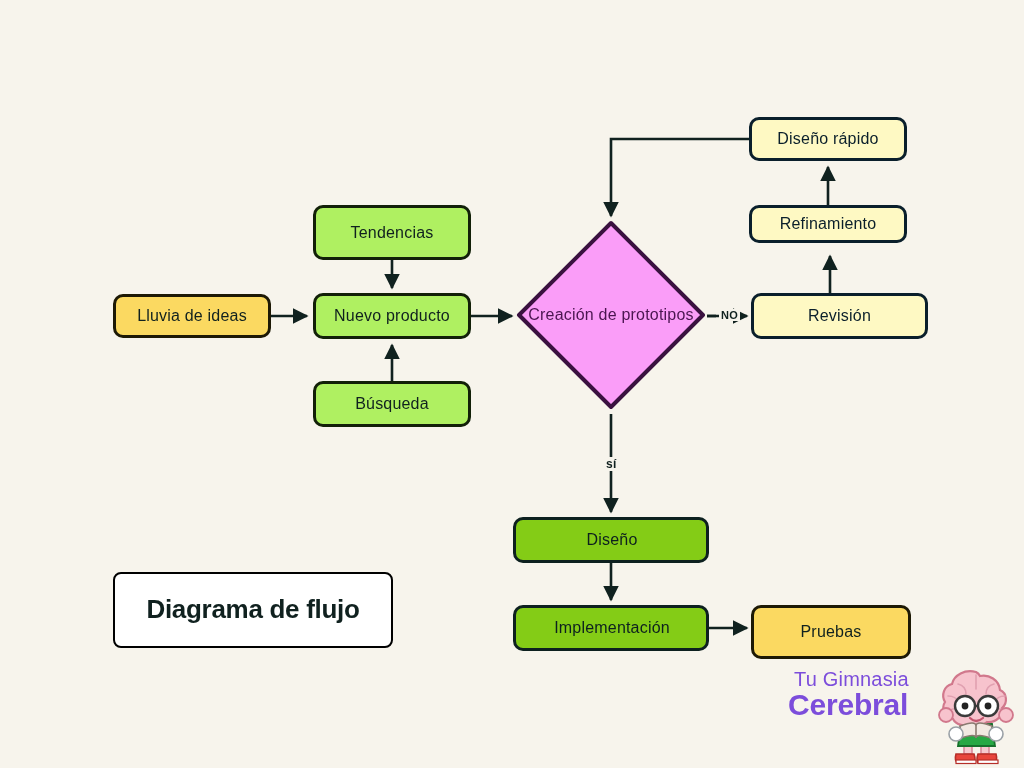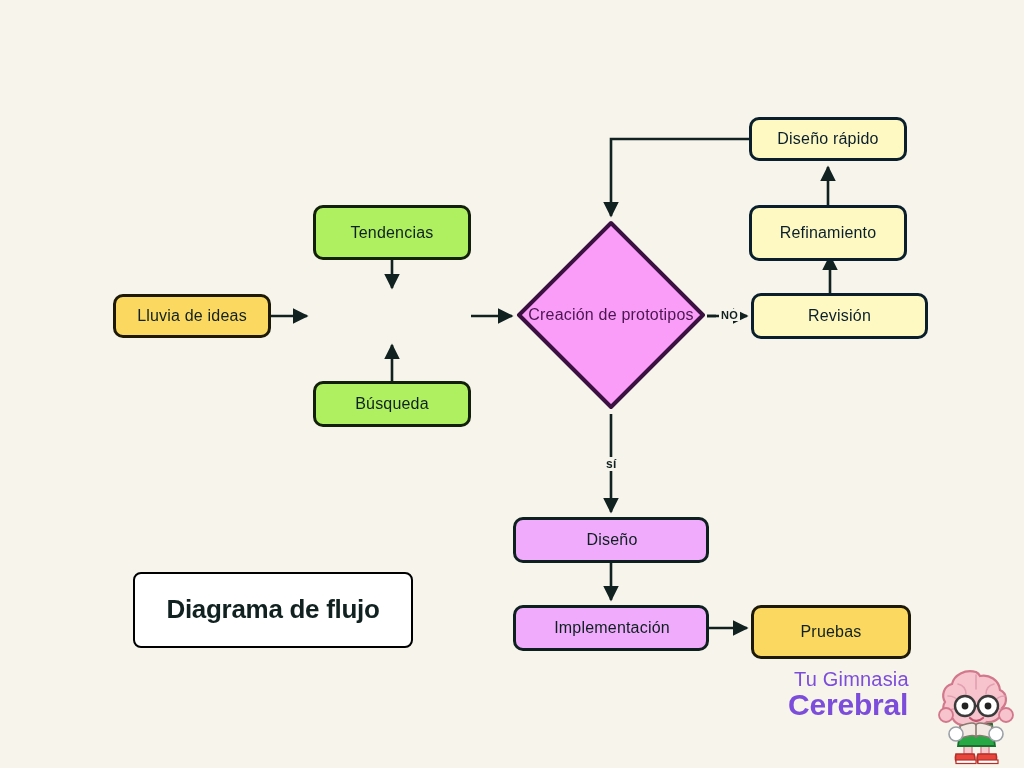--- a/index.html
+++ b/index.html
@@ -32,22 +32,22 @@
     border-radius: 10px;
     font-size: 16px;
     line-height: 1.2;
     color: #10211f;
     letter-spacing: .2px;
     padding: 2px 6px;
   }
   .node.yellow  { background: #fbd961; border-color: #1d1905; }
   .node.green   { background: #aff061; border-color: #122008; }
   .node.blue    { background: #fef9c3; border-color: #0a1f2b; color:#0a1f2b; }
-  .node.teal    { background: #f0abfc; border-color: #0d201f; color:#0d201f;padding-left:8px; }
-  .node.white   { background: #ffffff; border-color: #000000; margin-left: 20px; }
+  .node.teal    { background: #84cc16; border-color: #0d201f; color:#0d201f;padding-left:8px; }
+  .node.white   { background: #ffffff; border-color: #000000; }
 
   
   .title-card {
     font-weight: bold;
     font-size: 26px;
     letter-spacing: -.3px;
     border-width: 2px;
     border-radius: 8px;
   }
 
@@ -165,37 +165,40 @@
   <div class="edge-label lower" style="left:604px; top:457px;">sí</div>
 
   <div class="node yellow" style="left:113px; top:294px; width:158px; height:44px;">
     <span>Lluvia de ideas</span>
   </div>
 
   <div class="node green" style="left:313px; top:205px; width:158px; height:55px;">
     <span>Tendencias</span>
   </div>
 
+  <div class="node green" style="left:313px; top:293px; width:158px; height:46px;">
+    <span>Nuevo producto</span>
+  </div>
 
   <div class="node green" style="left:313px; top:381px; width:158px; height:46px;">
     <span>Búsqueda</span>
   </div>
 
   <div class="diamond-wrap" style="left:513px; top:217px; width:196px; height:196px;">
     <svg class="diamond-shape" viewBox="0 0 196 196" width="196" height="196">
       <path d="M 98 6 L 190 98 L 98 190 L 6 98 Z" fill="#fa9df8" stroke="#3a1140" stroke-width="4" stroke-linejoin="round"></path>
     </svg>
     <div class="diamond-label">Creación de prototipos</div>
   </div>
 
   <div class="node blue" style="left:749px; top:117px; width:158px; height:44px;">
     <span>Diseño rápido</span>
   </div>
 
-  <div class="node blue" style="left:749px; top:205px; width:158px; height:56px;">
+  <div class="node blue" style="left:749px; top:205px; width:158px; height:38px;">
     <span>Refinamiento</span>
   </div>
 
   <div class="node blue" style="left:751px; top:293px; width:177px; height:46px;">
     <span>Revisión</span>
   </div>
 
   <div class="node teal" style="left:513px; top:517px; width:196px; height:46px;">
     <span>Diseño</span>
   </div>

